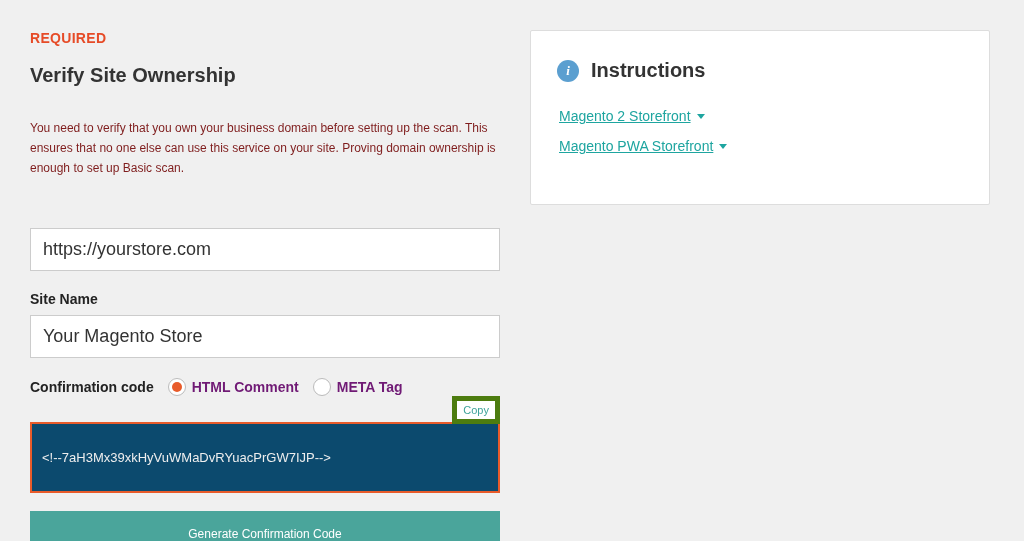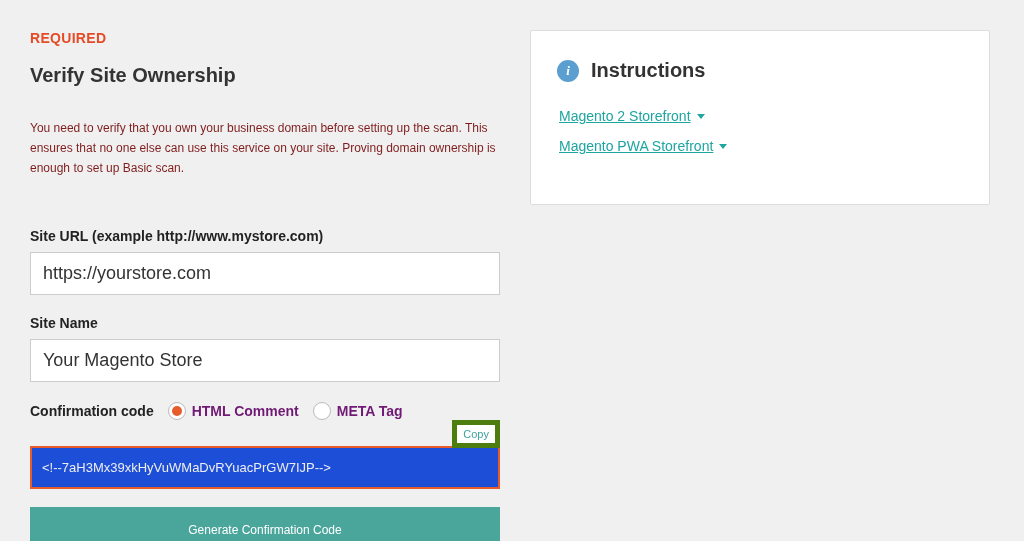--- a/index.html
+++ b/index.html
@@ -94,24 +94,24 @@
       right: 0;
       border: 5px solid #4d7c0f;
       color: #3ea39a;
       background: #fff;
       font-size: 11px;
       padding: 3px 6px;
       cursor: pointer;
       font-family: inherit;
     }
     .code-box {
-      background: #1d4ed8;
+      background: #0c4a6e;
       color: #eee;
       border: 2px solid #e85b2a;
-      padding: 12px 10px;
+      padding: 26px 10px;
       font-size: 13px;
       font-family: inherit;
       white-space: nowrap;
       overflow: hidden;
     }
     .button-row { display: flex; gap: 22px; }
     .btn {
       flex: 1;
       padding: 16px 10px;
       border: none;
@@ -178,21 +178,20 @@
   </style>
 </head>
 <body>
 
 <div class="container">
   <div class="left-col">
     <div class="required">REQUIRED</div>
     <h1 class="title">Verify Site Ownership</h1>
     <p class="description">You need to verify that you own your business domain before setting up the scan. This ensures that no one else can use this service on your site. Proving domain ownership is enough to set up Basic scan.</p>
 
-    <label class="field-label">Site URL (example http://www.mystore.com)</label>
     <input type="text" class="text-input" value="https://yourstore.com" style="">
 
     <label class="field-label">Site Name</label>
     <input type="text" class="text-input" value="Your Magento Store" style="">
 
     <div class="radio-row">
       <span class="field-label">Confirmation code</span>
       <div class="radio-option">
         <span class="radio-circle selected"></span>
         <span class="radio-label">HTML Comment</span>

